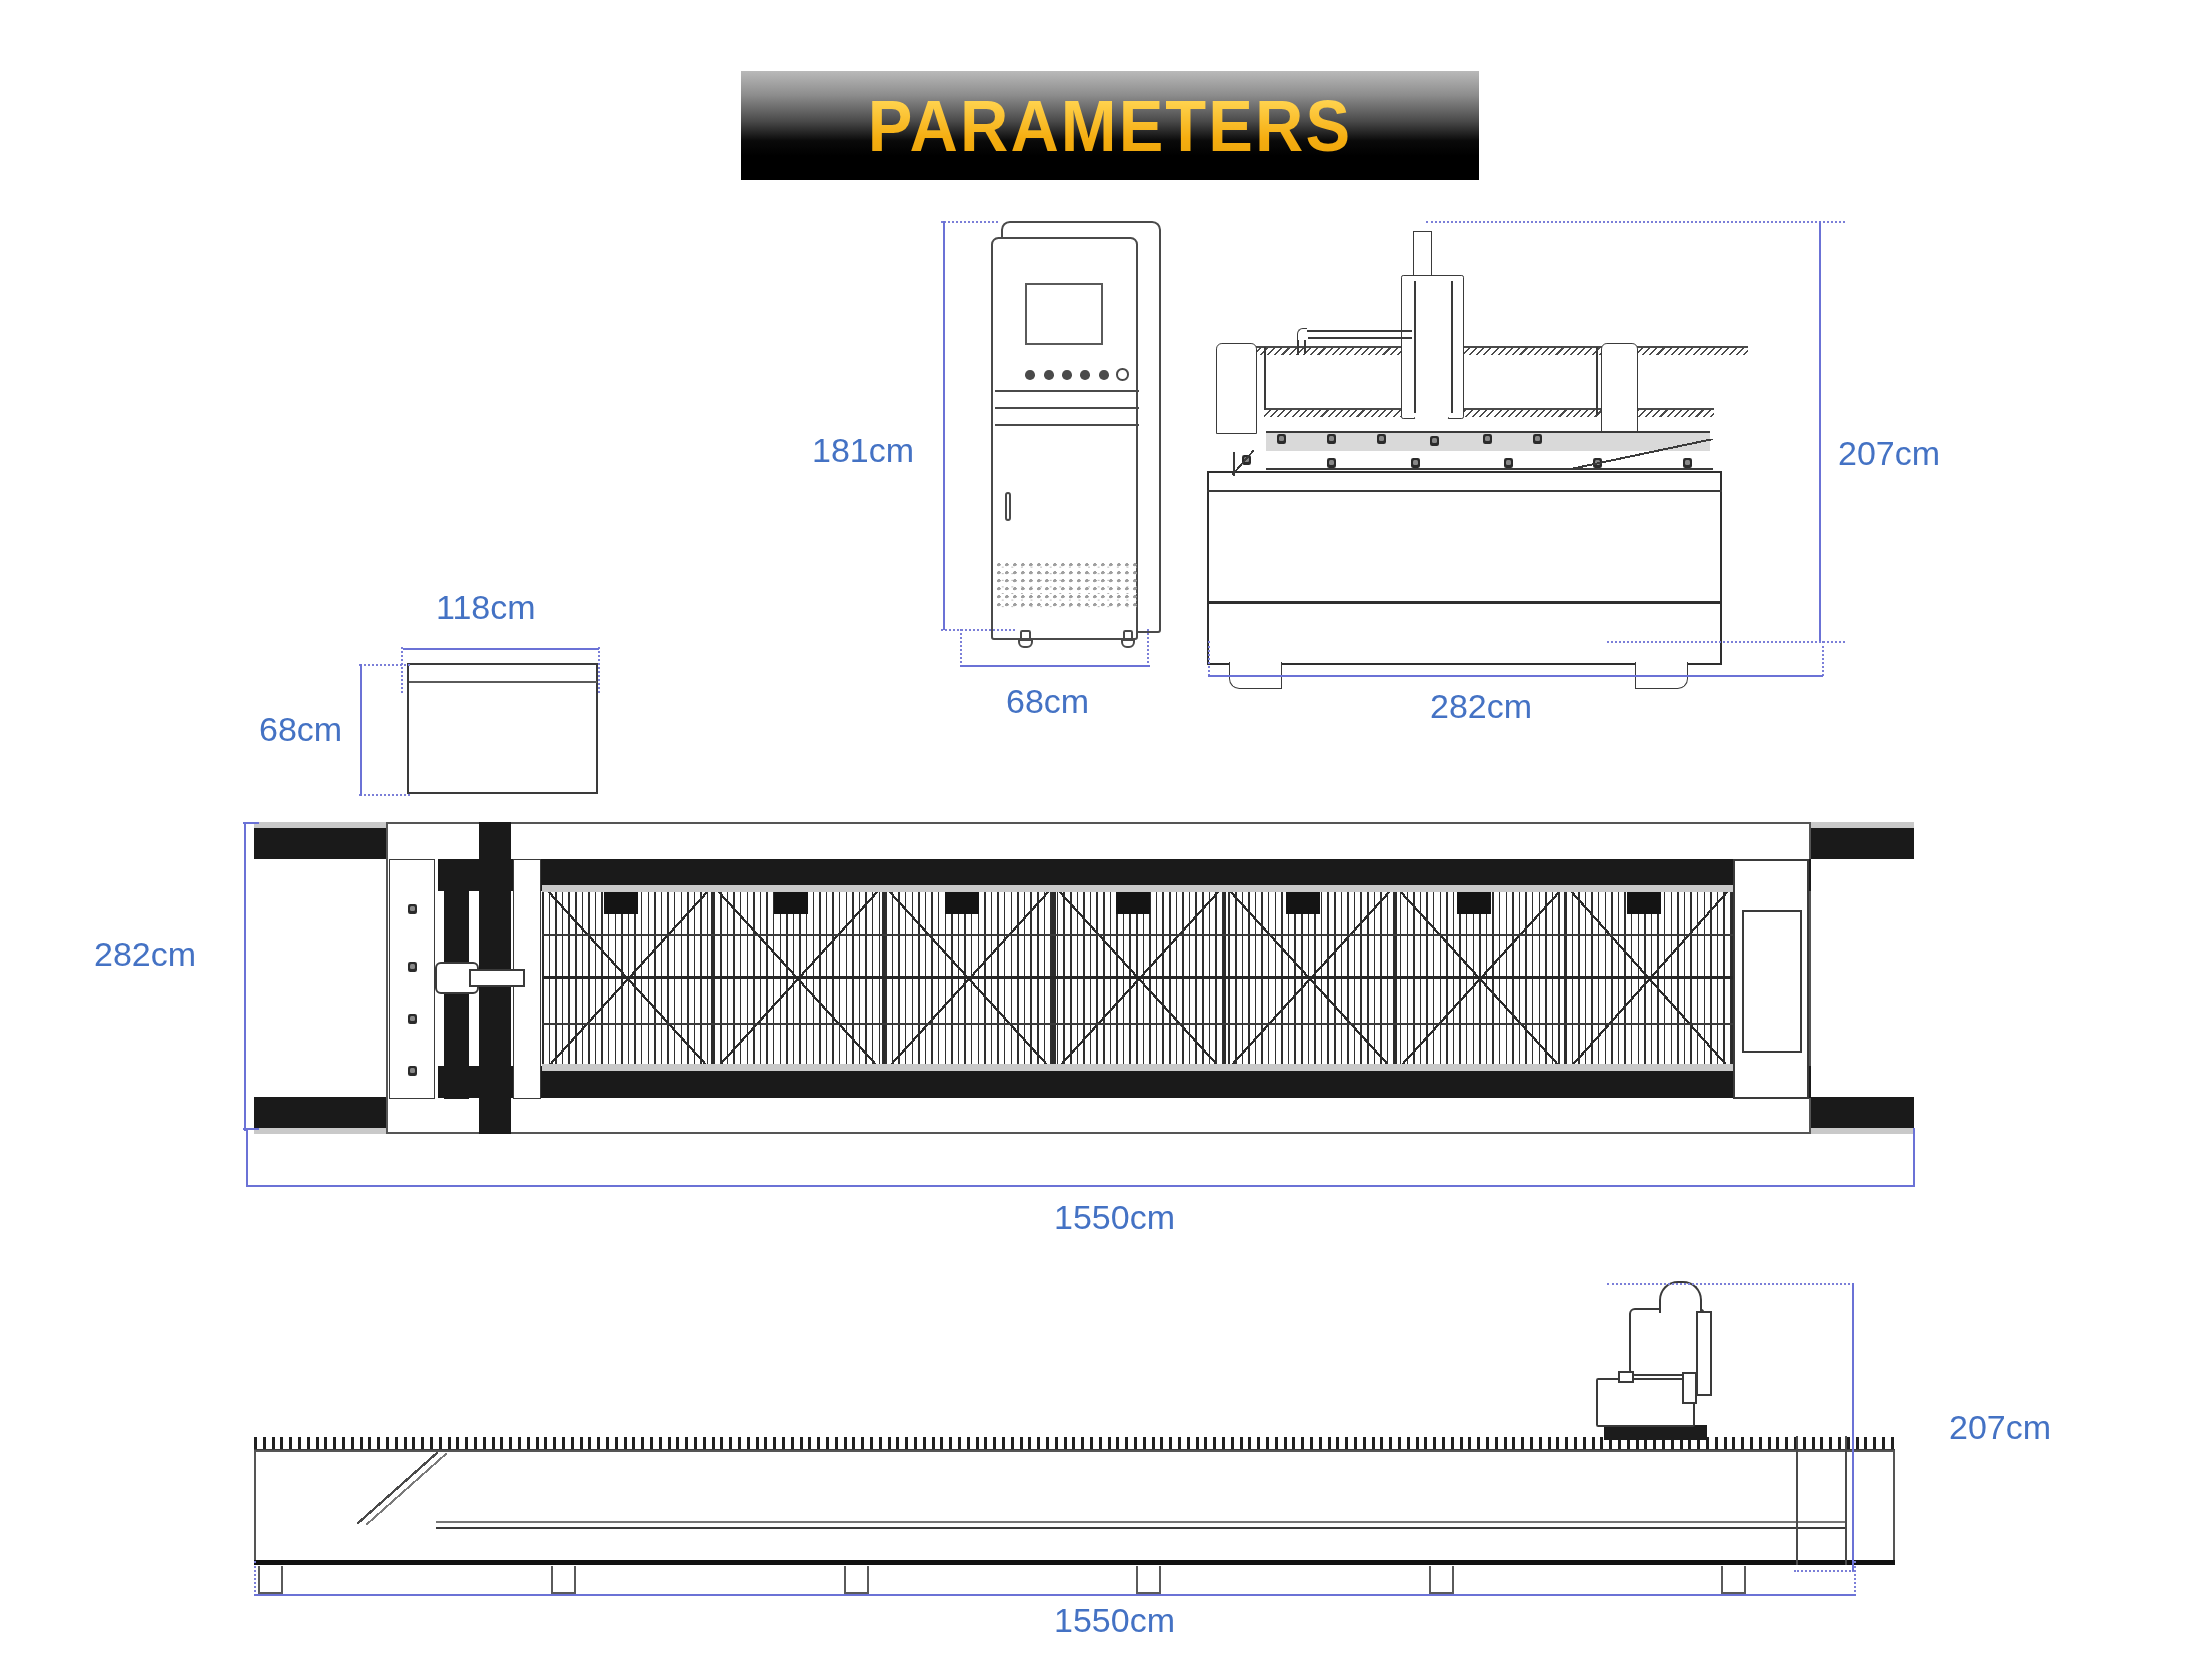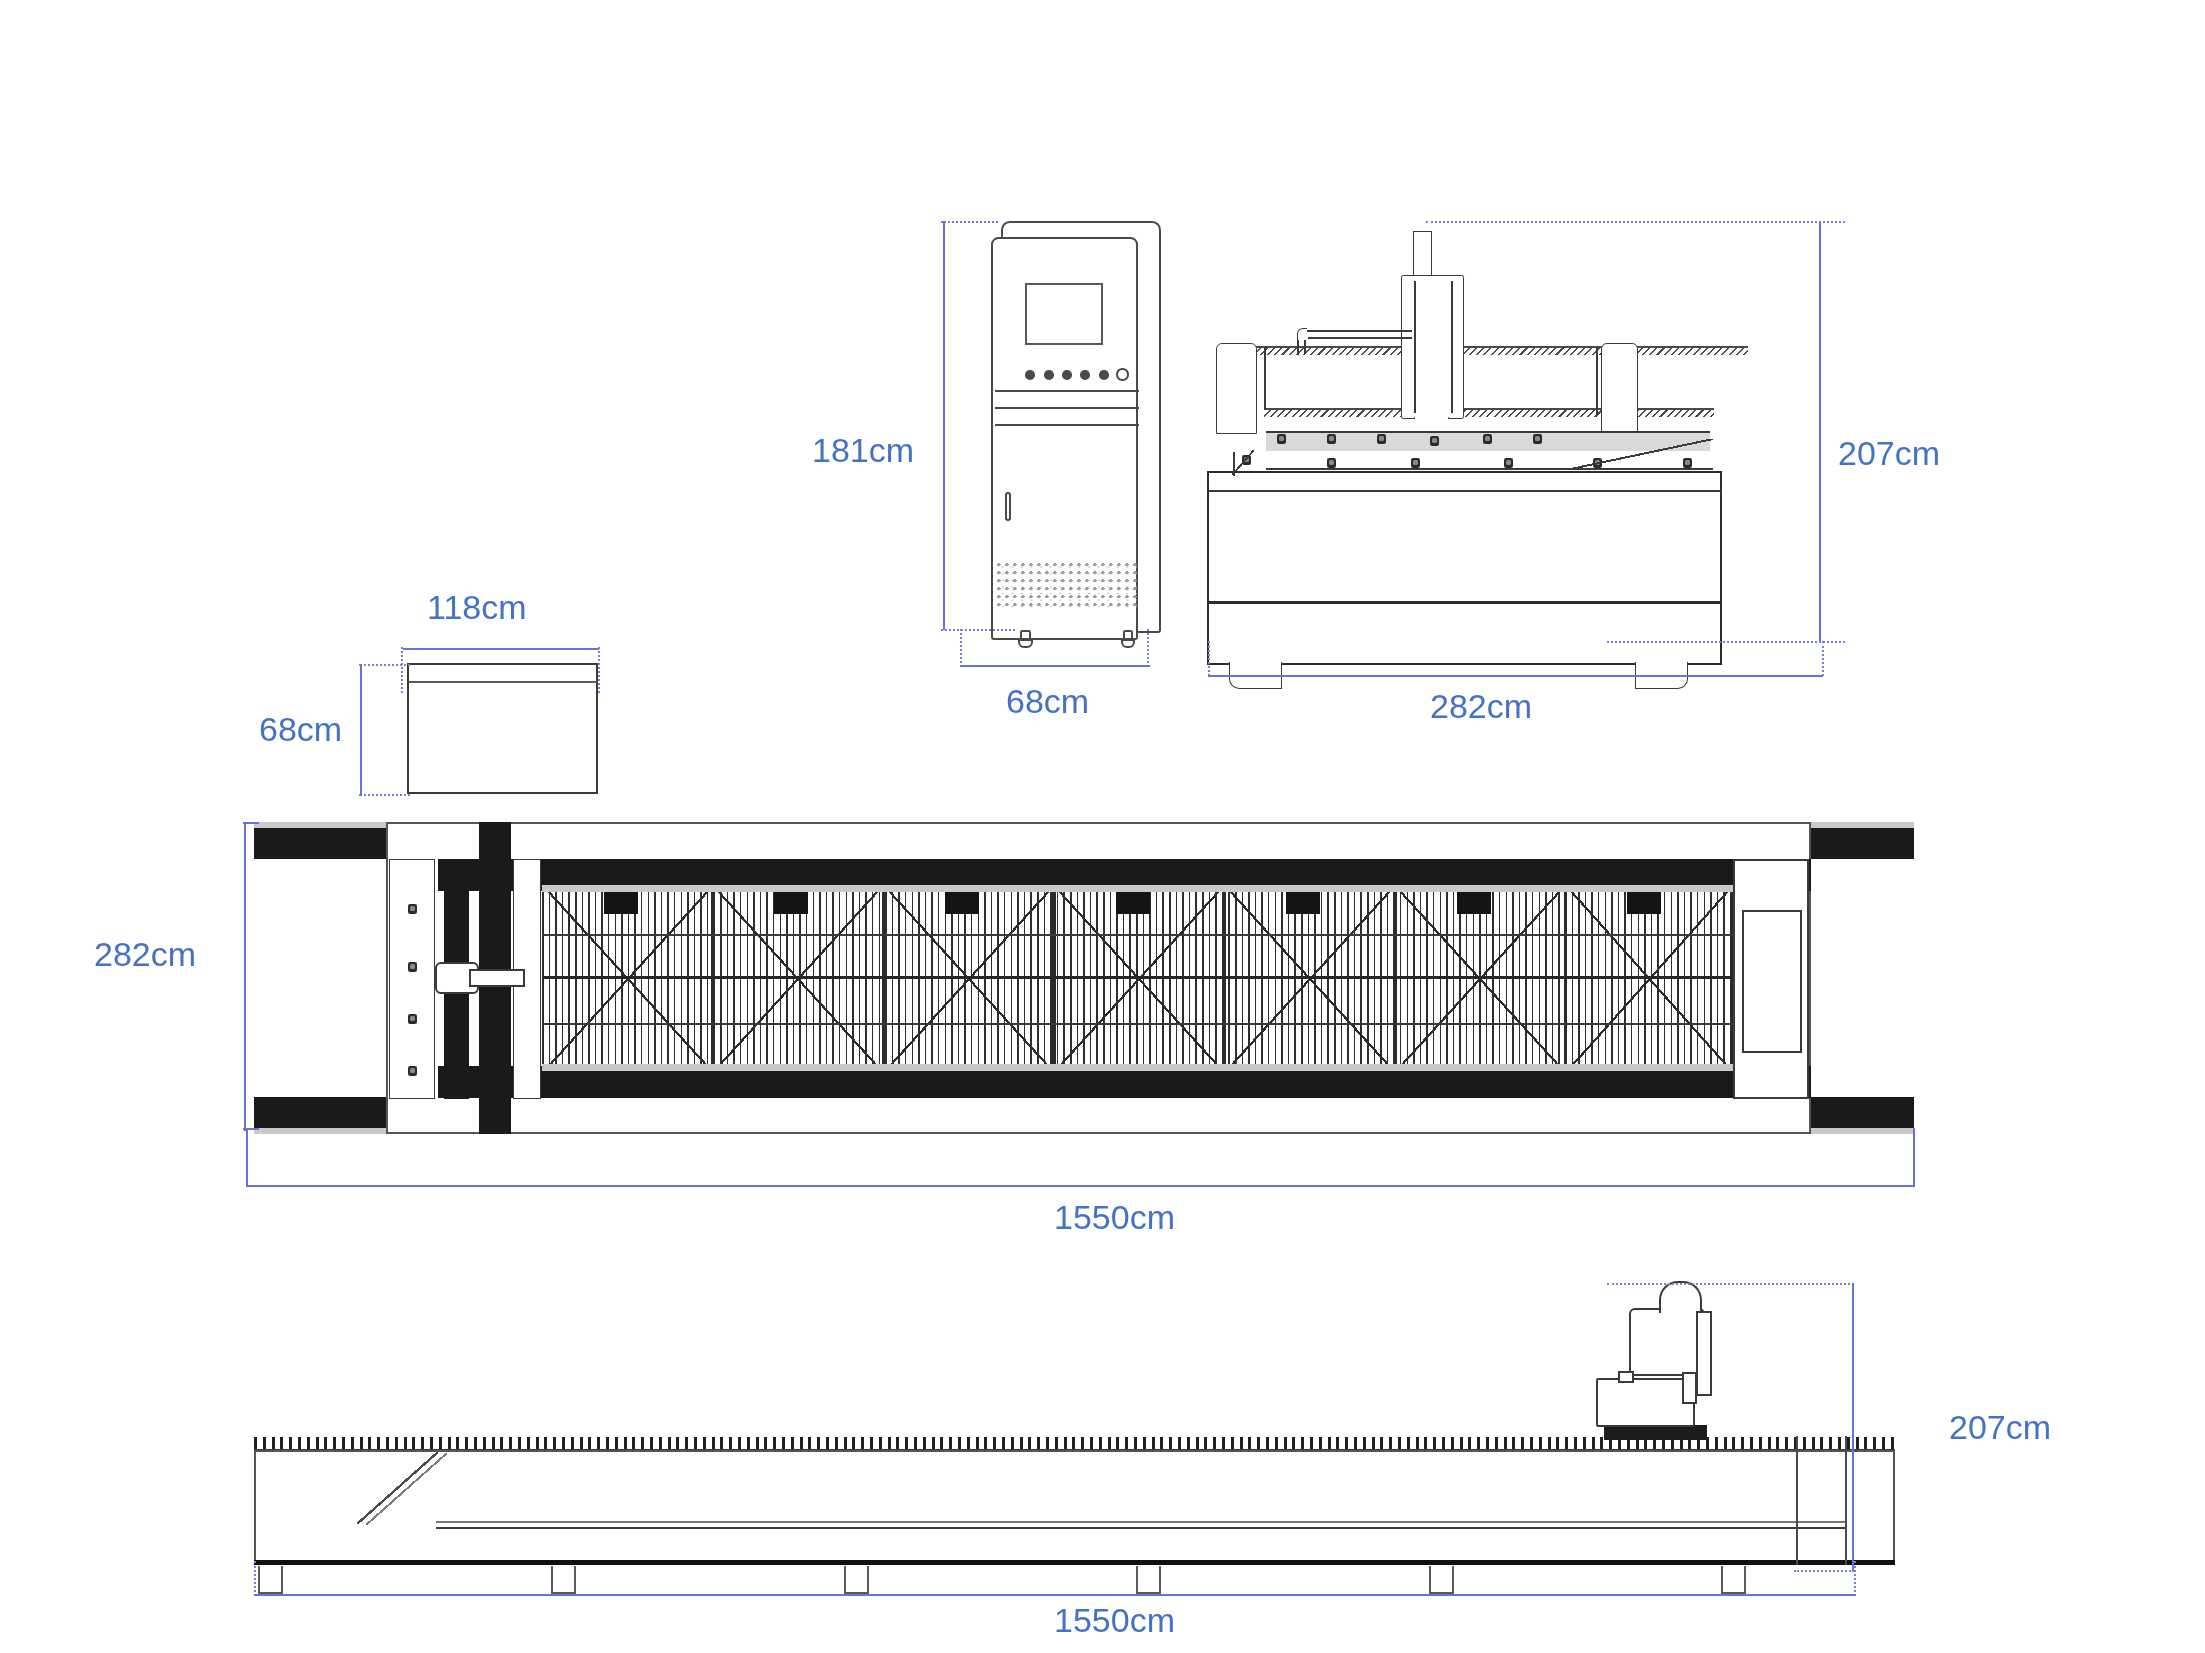--- a/index.html
+++ b/index.html
@@ -97,20 +97,23 @@
   .teeth{position:absolute;height:11.8px;
     background:repeating-linear-gradient(to right,#1f1f1f 0 2.9px,transparent 2.9px 8.8px);}
   .foot{position:absolute;width:25px;height:28px;border:2.2px solid #5a5a5a;border-top:none;
         box-sizing:border-box;background:#fff;}
 </style>
 </head>
 <body>
 
 <div id="stage">
 
+  <div id="title-banner">
+    <div id="title-text">PARAMETERS</div>
+  </div>
 
   <div id="cabinet">
     <div id="cab-outer"></div>
     <div id="cab-inner">
       <div id="cab-screen"></div>
       <div class="cab-btn" style="left:32px"></div>
       <div class="cab-btn" style="left:51px"></div>
       <div class="cab-btn" style="left:69px"></div>
       <div class="cab-btn" style="left:87px"></div>
       <div class="cab-btn" style="left:106px"></div>
@@ -211,21 +214,21 @@
   <div class="dim" style="left:1430px;top:687px">282cm</div>
 
   <div id="cabtop">
     <div class="box" style="left:0;top:16px;width:191px;height:131px;border-width:2.2px"></div>
     <div class="ln lnh" style="left:1.5px;top:34px;width:188px;background:#5a5a5a;height:2.2px"></div>
   </div>
 
   <div class="dl-dot-v" style="left:401px;top:647px;height:46px"></div>
   <div class="dl-dot-v" style="left:598px;top:647px;height:46px"></div>
   <div class="dl-solid dl-h" style="left:403px;top:648px;width:196px"></div>
-  <div class="dim" style="left:427px;top:588px">118cm</div>
+  <div class="dim" style="left:436px;top:588px">118cm</div>
 
   <div class="dl-dot-h" style="left:359px;top:664px;width:51px"></div>
   <div class="dl-dot-h" style="left:359px;top:794px;width:51px"></div>
   <div class="dl-solid dl-v" style="left:360px;top:664px;height:132px"></div>
   <div class="dim" style="left:259px;top:710px">68cm</div>
 
   <div id="topview">
 
     <div class="bandcap" style="left:0;top:5.9px;width:1660px;height:5.9px"></div>
     <div class="band" style="left:0;top:11.8px;width:1660px;height:31px"></div>

